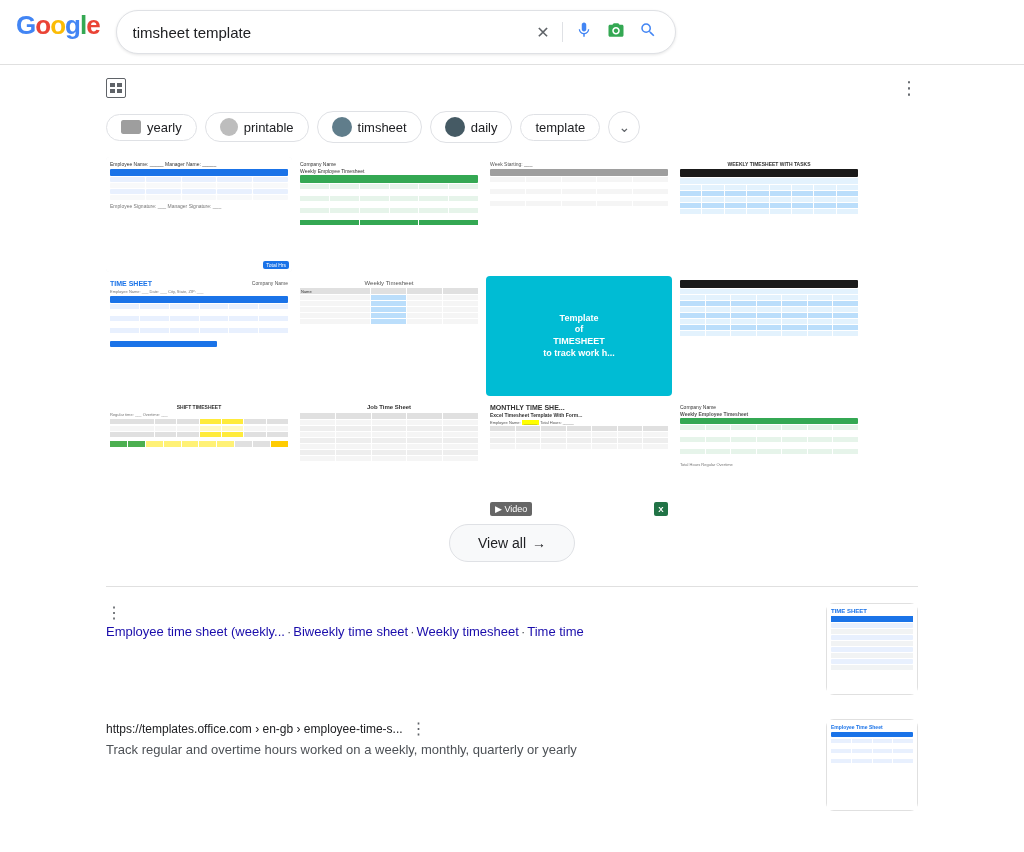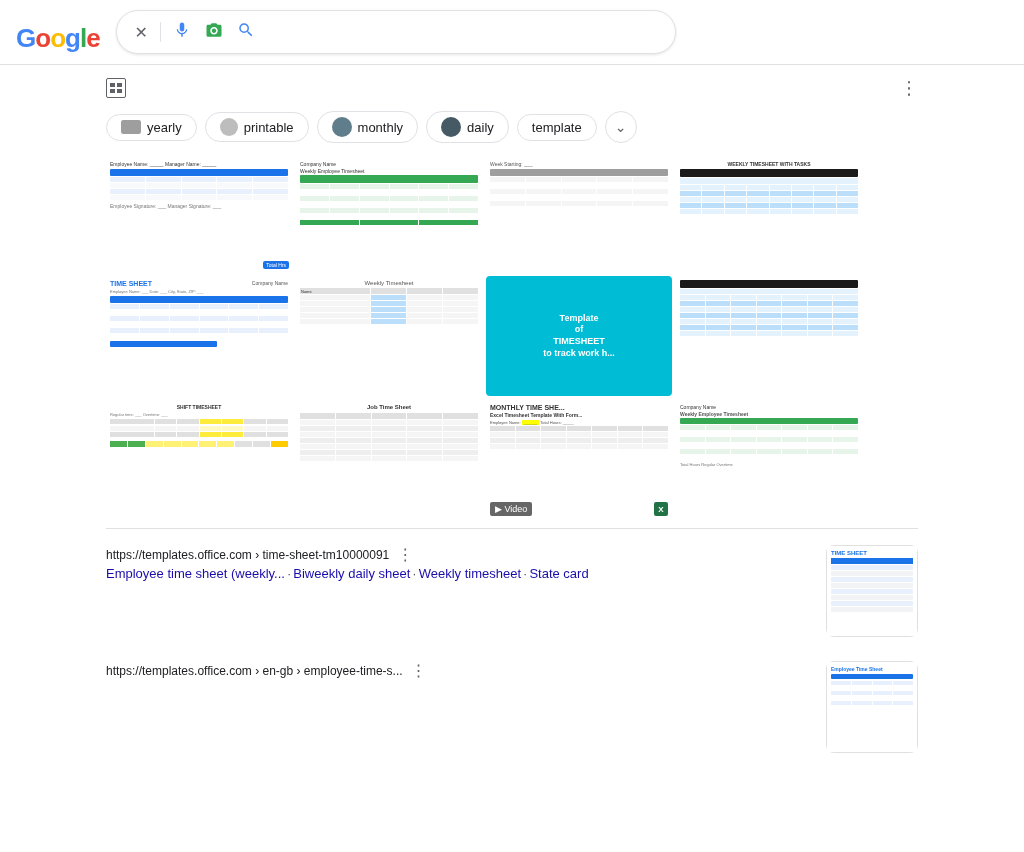--- a/index.html
+++ b/index.html
@@ -1,21 +1,21 @@
 <!DOCTYPE html>
 <html><head>
   <meta charset="utf-8">
   <style>
     * { box-sizing: border-box; margin: 0; padding: 0; }
     body { font-family: Arial, sans-serif; background: #fff; color: #202124; font-size: 14px; }
 
     
     .header {
       display: flex;
-      align-items: flex-end;
+      align-items: flex-start;
       padding: 10px 16px;
       border-bottom: 1px solid #e0e0e0;
       gap: 16px;
     }
     .google-logo {
       font-size: 26px;
       font-weight: bold;
       letter-spacing: -1px;
       flex-shrink: 0;
     }
@@ -319,20 +319,21 @@
     }
   </style>
 </head>
 <body>
 
 <div class="header">
   <div class="google-logo">
     <span class="logo-g">G</span><span class="logo-o1">o</span><span class="logo-o2">o</span><span class="logo-g2">g</span><span class="logo-l">l</span><span class="logo-e">e</span>
   </div>
   <div class="search-bar-wrapper">
+    <input class="search-input" value="timsheet template" style="">
     <div class="search-icons">
       <button class="icon-btn">✕</button>
       <div class="divider-v"></div>
       <button class="icon-btn">
         <svg width="18" height="18" viewBox="0 0 24 24" fill="#4285F4">
             <path d="M12 14c1.66 0 3-1.34 3-3V5c0-1.66-1.34-3-3-3S9 3.34 9 5v6c0 1.66 1.34 3 3 3zm5.3-3c0 3-2.54 5.1-5.3 5.1S6.7 14 6.7 11H5c0 3.42 2.72 6.23 6 6.72V21h2v-3.28c3.28-.48 6-3.3 6-6.72h-1.7z"></path>
           </svg>
       </button>
       <button class="icon-btn">
         <svg width="18" height="18" viewBox="0 0 24 24" fill="#34A853">
@@ -368,21 +369,21 @@
         <div style="background:#9e9e9e;height:100%;width:100%;border-radius:2px;"></div>
       </div>
       <span>yearly</span>
     </div>
     <div class="chip">
       <div class="chip-thumb" style="border-radius:50%;background:#bdbdbd;width:18px;height:18px;"></div>
       <span>printable</span>
     </div>
     <div class="chip">
       <div style="width:20px;height:20px;border-radius:50%;background:#607d8b;flex-shrink:0;"></div>
-      <span>monthly</span>
+      <span>timsheet</span>
     </div>
     <div class="chip">
       <div style="width:20px;height:20px;border-radius:50%;background:#455a64;flex-shrink:0;"></div>
       <span>daily</span>
     </div>
     <div class="chip">
       <span>template</span>
     </div>
     <div class="chip-expand">⌄</div>
   </div>
@@ -902,38 +903,41 @@
             <div style="height:5px;background:#fff;"></div>
             <div style="height:5px;background:#fff;"></div>
             <div style="height:5px;background:#fff;"></div>
         </div>
         <div style="font-size:4px;color:#777;margin-top:2px;">Total Hours Regular Overtime</div>
       </div>
     </div>
   </div>
 
 
+  <button class="view-all-btn">
+    <span>View all</span>
+    <span>→</span>
+  </button>
 
   <hr class="divider">
 
   <div class="search-result">
     <div class="result-with-thumb">
       <div class="result-content">
         <div class="result-url-row">
-          <span class="result-url">https://templates.office.com › time-sheet-tm10000091</span>
           <button class="result-more-btn">⋮</button>
         </div>
         <div class="result-links">
           <a class="result-link">Employee time sheet (weekly...</a>
           <span class="result-link-sep"> · </span>
-          <a class="result-link">Biweekly daily sheet</a>
+          <a class="result-link">Biweekly time sheet</a>
           <span class="result-link-sep"> · </span>
           <a class="result-link">Weekly timesheet</a>
           <span class="result-link-sep"> · </span>
-          <a class="result-link">State card</a>
+          <a class="result-link">Time time</a>
         </div>
       </div>
       <div class="result-thumb">
         <div class="thumb-sheet">
           <div class="thumb-title">TIME SHEET</div>
           <div class="thumb-rows">
             <div class="thumb-row-blue"></div>
             <div class="thumb-row"></div>
             <div class="thumb-row-lt"></div>
             <div class="thumb-row"></div>
@@ -948,20 +952,21 @@
     </div>
   </div>
 
   <div class="search-result">
     <div class="result-with-thumb">
       <div class="result-content">
         <div class="result-url-row">
           <span class="result-url">https://templates.office.com › en-gb › employee-time-s...</span>
           <button class="result-more-btn">⋮</button>
         </div>
+        <div class="result-snippet">Track regular and overtime hours worked on a weekly, monthly, quarterly or yearly</div>
       </div>
       <div class="result-thumb">
         <div class="thumb-sheet">
           <div class="thumb-title" style="color:#1a73e8;font-size:5px;font-weight:bold;margin-bottom:2px;">Employee Time Sheet</div>
           <div class="thumb-rows">
             <div style="height:5px;background:#1a73e8;border-radius:1px;margin-bottom:1px;"></div>
             <div style="display:grid;grid-template-columns:repeat(4,1fr);gap:1px;margin-bottom:1px;">
               <div style="height:4px;background:#e8f0fe;"></div>
                 <div style="height:4px;background:#e8f0fe;"></div>
                 <div style="height:4px;background:#e8f0fe;"></div>

